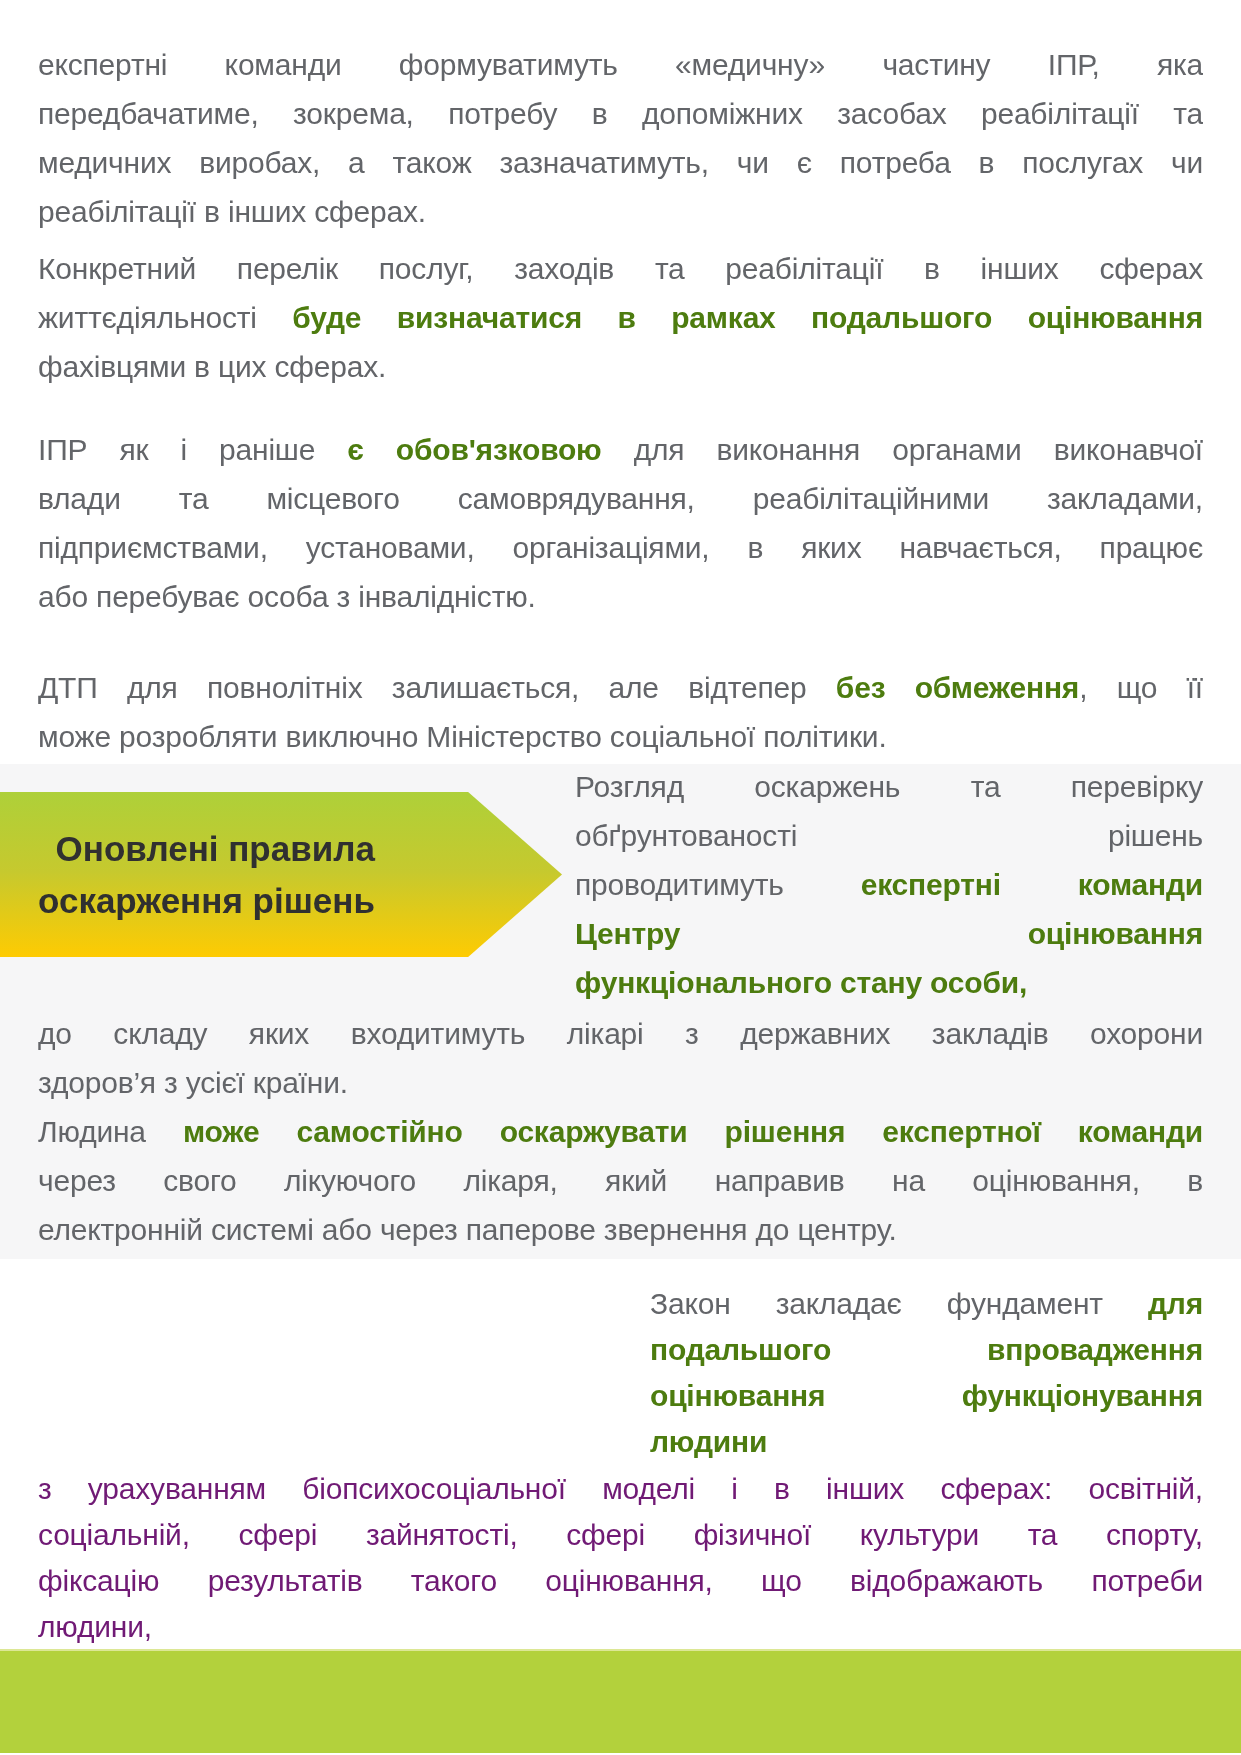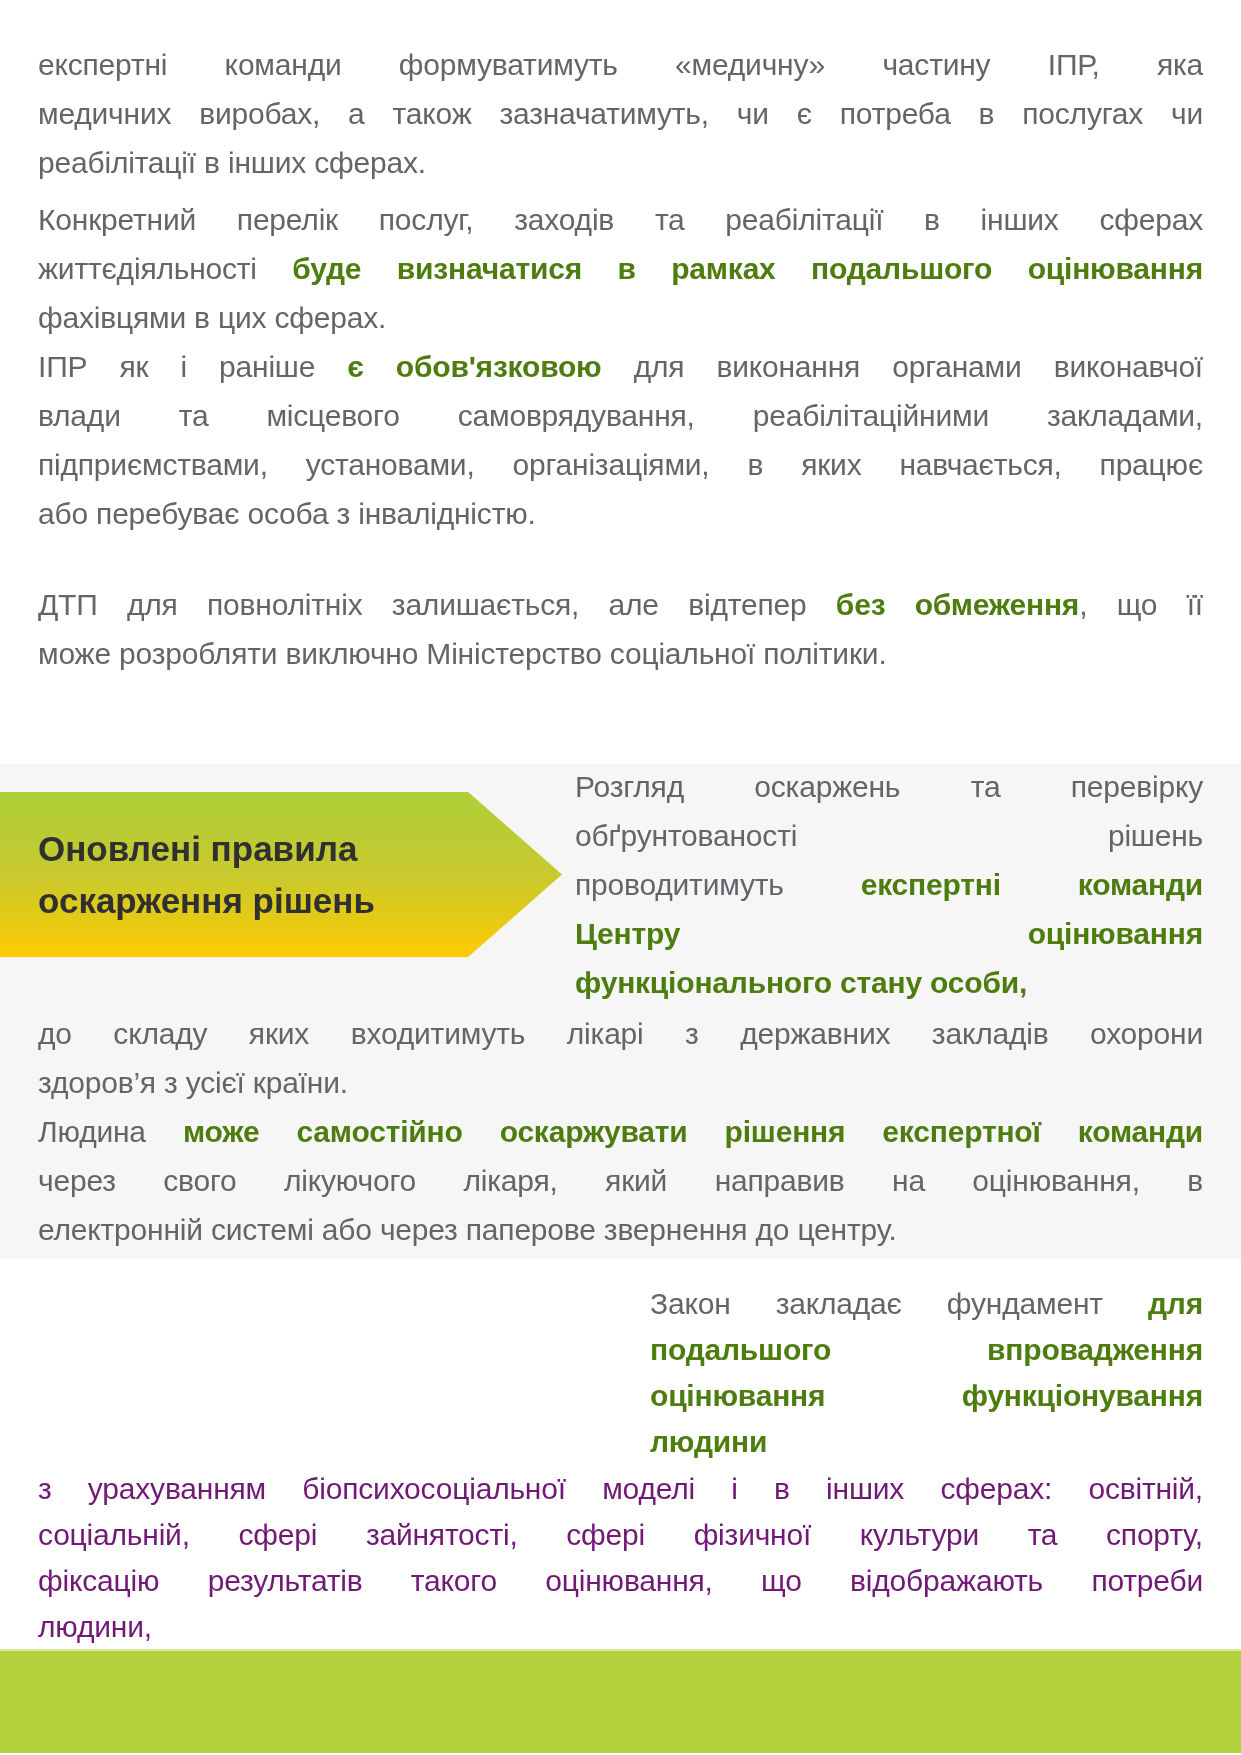--- a/index.html
+++ b/index.html
@@ -6,21 +6,21 @@
   .page{
     position:relative;
     width:1241px;height:1755px;
     margin:0 auto;
     background:#ffffff;
     font-family:"Liberation Sans", sans-serif;
     overflow:hidden;
   }
   
   .para{margin:0 38px;color:#636569;font-size:30px;letter-spacing:-0.2px;}
-  .mt40{margin-top:40px}.mt8{margin-top:8px}.mt34{}.mt29{margin-top:42px}
+  .mt40{margin-top:40px}.mt8{margin-top:8px}.mt34{margin-top:34px}.mt29{margin-top:42px}
   .tline{
     height:49px;overflow:hidden;
     text-align:justify;
     line-height:49px;
     white-space:normal;
   }
   .tline.spread::after{content:"";display:inline-block;width:100%;height:0;}
   .accent{color:#4d7c0f;font-weight:bold;}
   
   .strip1{
@@ -29,21 +29,21 @@
   }
   
   .strip2{position:absolute;left:0;right:0;top:1259px;height:392px;}
   .strip2 .tline{height:46px;line-height:46px;}
   
   .arrow{
     position:absolute;left:0;
     background:linear-gradient(180deg,#aed039 0%,#c6c92e 48%,#fecb02 100%);
   }
   .arrow1{top:28px;width:562px;height:165px;
-    clip-path:polygon(0 0,83.3% 0,100% 50%,83.3% 100%,0 100%);}
+    clip-path:polygon(0 0,83.3% 0,100% 50%,83.3% 100%,0 100%);text-align:right;}
   .arrow2{top:24px;width:637px;height:164px;
     clip-path:polygon(0 0,85.6% 0,100% 50%,85.6% 100%,0 100%);}
   .arrow-label{
     position:absolute;left:38px;top:50%;transform:translateY(-50%);
     font-size:35px;line-height:52px;font-weight:bold;color:#303030;
     white-space:nowrap;
   }
   
   .side-col-1{position:absolute;left:575px;right:38px;top:-2px;color:#636569;font-size:30px;letter-spacing:-0.2px;}
   .below-1{position:absolute;left:38px;right:38px;top:245px;color:#636569;font-size:30px;letter-spacing:-0.2px;}
@@ -55,20 +55,21 @@
     background:#b3d13c;border-top:2px solid #dce795;box-sizing:border-box;
   }
 </style>
 </head>
 <body>
 
 <div class="page">
 
   <div class="para mt40">
       <div class="tline spread"><span>експертні команди формуватимуть «медичну» частину ІПР, яка</span></div>
+      <div class="tline spread"><span>передбачатиме, зокрема, потребу в допоміжних засобах реабілітації та</span></div>
       <div class="tline spread"><span>медичних виробах, а також зазначатимуть, чи є потреба в послугах чи</span></div>
       <div class="tline"><span>реабілітації в інших сферах.</span></div>
     </div>
   <div class="para mt8">
       <div class="tline spread"><span>Конкретний перелік послуг, заходів та реабілітації в інших сферах</span></div>
       <div class="tline spread"><span>життєдіяльності </span><span class="accent">буде визначатися в рамках подальшого оцінювання</span></div>
       <div class="tline"><span>фахівцями в цих сферах.</span></div>
     </div>
   <div class="para mt34">
       <div class="tline spread"><span>ІПР як і раніше </span><span class="accent">є обов'язковою</span><span> для виконання органами виконавчої</span></div>

